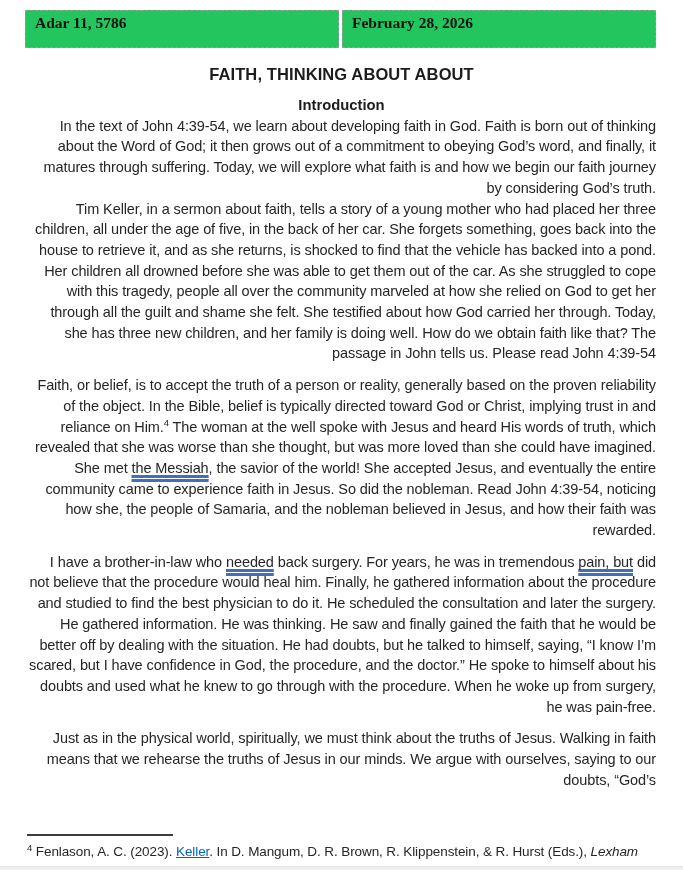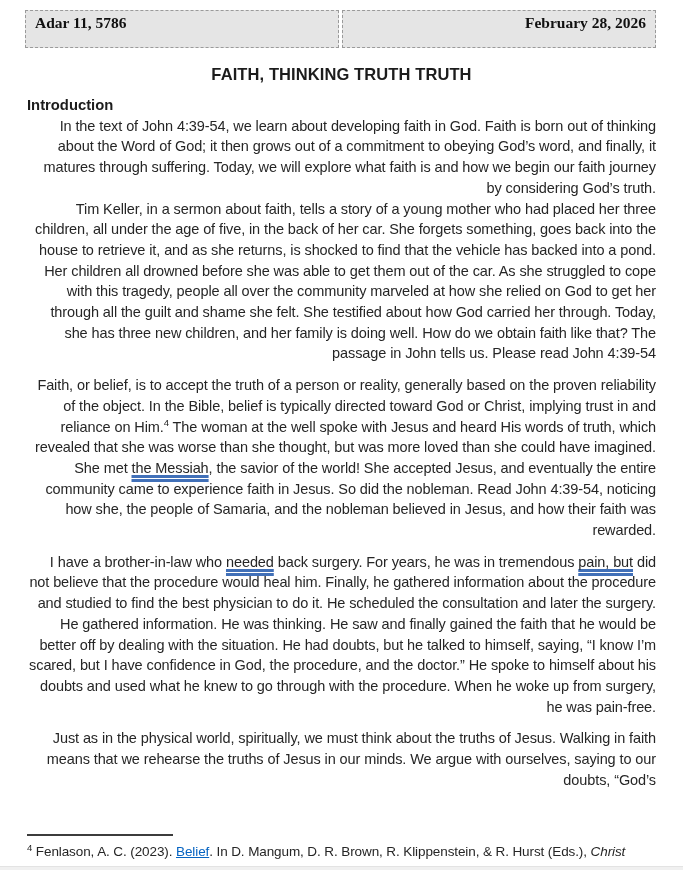--- a/index.html
+++ b/index.html
@@ -24,38 +24,39 @@
     margin-left: -2px;
   }
   .header-cell {
     flex: 1 1 50%;
     border: 1px dashed #9a9a9a;
     font-family: "Liberation Serif", serif;
     font-weight: bold;
     font-size: 15.5px;
     color: #111;
     padding: 3px 9px 15px 9px;
-    background: #e5e5e5;
+    background: #22c55e;
   }
-  .header-cell.right { text-align: right; }
+  .header-cell.right { }
   
   .doc-title {
     text-align: center;
     font-size: 16.5px;
     font-weight: bold;
     color: #1c1c1c;
     margin: 17px 0 11px 0;
     letter-spacing: 0.1px;
   }
   
   .section-heading {
     font-size: 14.8px;
     font-weight: bold;
     color: #1c1c1c;
     line-height: 20.7px;
+    text-align: center;
   }
   p.body-para {
     font-size: 14.5px;
     line-height: 20.7px;
     letter-spacing: -0.1px;
     margin: 0 0 11px 0;
     text-align: right;
   }
   p.body-para:last-child { margin-bottom: 0; }
   
@@ -109,39 +110,39 @@
 </head>
 <body>
 
 <div class="page">
 
   <div class="header-table">
     <div class="header-cell left">Adar 11, 5786</div>
     <div class="header-cell right">February 28, 2026</div>
   </div>
 
-  <h1 class="doc-title">FAITH, THINKING TRUTH TRUTH</h1>
+  <h1 class="doc-title">FAITH, THINKING ABOUT ABOUT</h1>
 
   <div class="content">
 
     <section>
       <h2 class="section-heading">Introduction</h2>
       <p class="body-para"><span class="r-plain">In the text of John 4:39-54, we learn about developing faith in God. Faith is born out of thinking about the Word of God; it then grows out of a commitment to obeying God’s word, and finally, it matures through suffering. Today, we will explore what faith is and how we begin our faith journey by considering God’s truth.</span></p>
     </section>
 
 
     <section>
       <p class="body-para"><span class="r-plain">Tim Keller, in a sermon about faith, tells a story of a young mother who had placed her three children, all under the age of five, in the back of her car. She forgets something, goes back into the house to retrieve it, and as she returns, is shocked to find that the vehicle has backed into a pond. Her children all drowned before she was able to get them out of the car. As she struggled to cope with this tragedy, people all over the community marveled at how she relied on God to get her through all the guilt and shame she felt. She testified about how God carried her through. Today, she has three new children, and her family is doing well. How do we obtain faith like that? The passage in John tells us. Please read John 4:39-54</span></p>
       <p class="body-para"><span class="r-plain">Faith, or belief, is to accept the truth of a person or reality, generally based on the proven reliability of the object. In the Bible, belief is typically directed toward God or Christ, implying trust in and reliance on Him.</span><sup class="r-sup">4</sup><span class="r-plain"> The woman at the well spoke with Jesus and heard His words of truth, which revealed that she was worse than she thought, but was more loved than she could have imagined. She met </span><span class="r-grammar">the Messiah</span><span class="r-plain">, the savior of the world! She accepted Jesus, and eventually the entire community came to experience faith in Jesus. So did the nobleman. Read John 4:39-54, noticing how she, the people of Samaria, and the nobleman believed in Jesus, and how their faith was rewarded.</span></p>
       <p class="body-para"><span class="r-plain">I have a brother-in-law who </span><span class="r-grammar">needed</span><span class="r-plain"> back surgery. For years, he was in tremendous </span><span class="r-grammar">pain, but</span><span class="r-plain"> did not believe that the procedure would heal him. Finally, he gathered information about the procedure and studied to find the best physician to do it. He scheduled the consultation and later the surgery. He gathered information. He was thinking. He saw and finally gained the faith that he would be better off by dealing with the situation. He had doubts, but he talked to himself, saying, “I know I’m scared, but I have confidence in God, the procedure, and the doctor.” He spoke to himself about his doubts and used what he knew to go through with the procedure. When he woke up from surgery, he was pain-free.</span></p>
       <p class="body-para"><span class="r-plain">Just as in the physical world, spiritually, we must think about the truths of Jesus. Walking in faith means that we rehearse the truths of Jesus in our minds. We argue with ourselves, saying to our doubts, “God’s</span></p>
     </section>
 
   </div>
 
   <div class="footnote-area">
     <div class="footnote-sep"></div>
-    <p class="footnote-text"><sup class="r-sup">4</sup><span class="r-plain"> Fenlason, A. C. (2023). </span><span class="r-link">Belief</span><span class="r-plain">. In D. Mangum, D. R. Brown, R. Klippenstein, &amp; R. Hurst (Eds.), </span><span class="r-italic">Christ</span></p>
+    <p class="footnote-text"><sup class="r-sup">4</sup><span class="r-plain"> Fenlason, A. C. (2023). </span><span class="r-link">Keller</span><span class="r-plain">. In D. Mangum, D. R. Brown, R. Klippenstein, &amp; R. Hurst (Eds.), </span><span class="r-italic">Lexham</span></p>
   </div>
 
   <div class="bottom-strip"></div>
 
 </div>
 
 </body></html>

